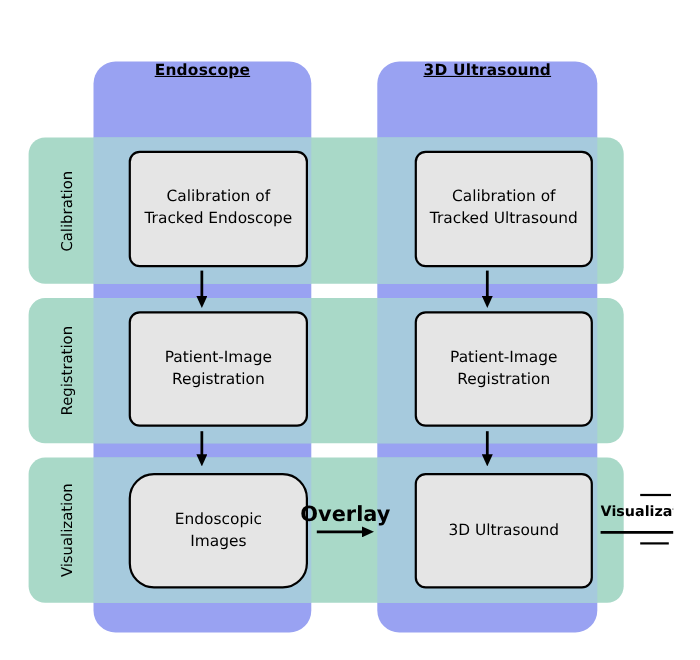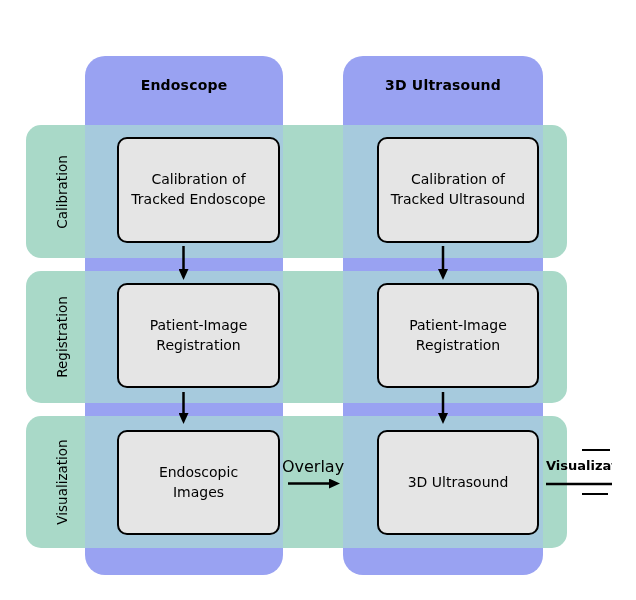--- a/index.html
+++ b/index.html
@@ -26,27 +26,28 @@
     background: var(--row-band, #a9d9c8);
     border-radius: 15px;
   }
   .overlap {
     position: absolute;
     background: var(--overlap, #a6cadd);
   }
   .col-header {
     position: absolute;
     display: flex;
-    align-items: flex-end;
+    align-items: flex-start;
     justify-content: center;
-    padding-bottom: 32px;
+    padding-bottom: 8px;
     box-sizing: border-box;
     font-size: 14px;
     font-weight: bold;
     letter-spacing: 0.2px;
+    text-decoration: underline;
   }
   .row-label-wrap {
     position: absolute;
     display: flex;
     align-items: center;
     justify-content: center;
   }
   .row-label-wrap span {
     transform: rotate(-90deg);
     white-space: nowrap;
@@ -68,22 +69,22 @@
   }
   .pbox span { white-space: pre-line; }
   .arrow-layer {
     position: absolute;
     left: 0; top: 0;
     width: 636px; height: 600px;
     pointer-events: none;
   }
   .flow-label {
     position: absolute;
-    font-size: 16px;
-    font-weight: normal;
+    font-size: 19px;
+    font-weight: bold;
     text-align: center;
     white-space: nowrap;
   }
   .clip-patch {
     position: absolute;
     background: #ffffff;
   }
   .clip-edge {
     position: absolute;
     background: #000000;
@@ -141,21 +142,21 @@
 Tracked Ultrasound</span>
   </div>
   <div class="pbox" style="left:102px; top:283px; width:163px; height:105px;">
     <span>Patient-Image
 Registration</span>
   </div>
   <div class="pbox" style="left:362px; top:283px; width:162px; height:105px;">
     <span>Patient-Image
 Registration</span>
   </div>
-  <div class="pbox" style="left:102px; top:430px; width:163px; height:105px;">
+  <div class="pbox" style="left:102px; top:430px; width:163px; height:105px;border-radius:23px;">
     <span>Endoscopic
 Images</span>
   </div>
   <div class="pbox" style="left:362px; top:430px; width:162px; height:105px;">
     <span>3D Ultrasound</span>
   </div>
 
   <div class="clip-patch" style="left:568px; top:451px; width:45px; height:46px;"></div>
   <div class="clip-edge" style="left:582px; top:449px; width:28px; height:2px;"></div>
   <div class="clip-edge" style="left:582px; top:493px; width:26px; height:2px;"></div>

